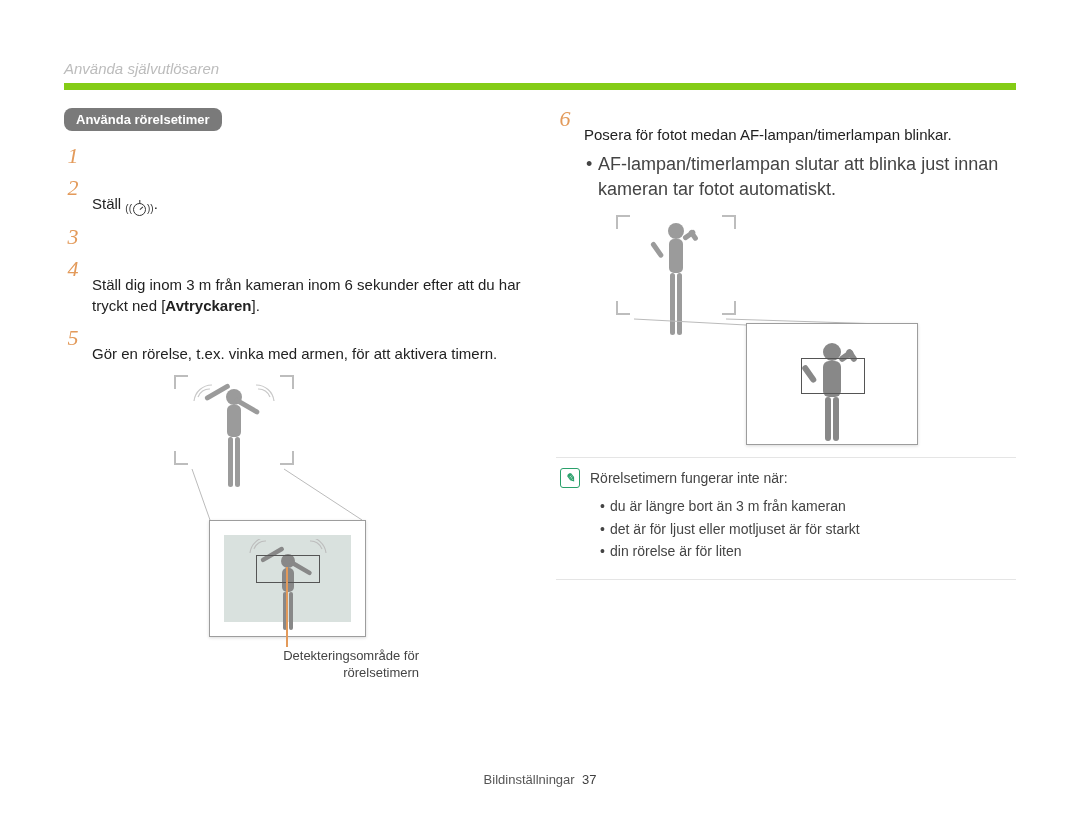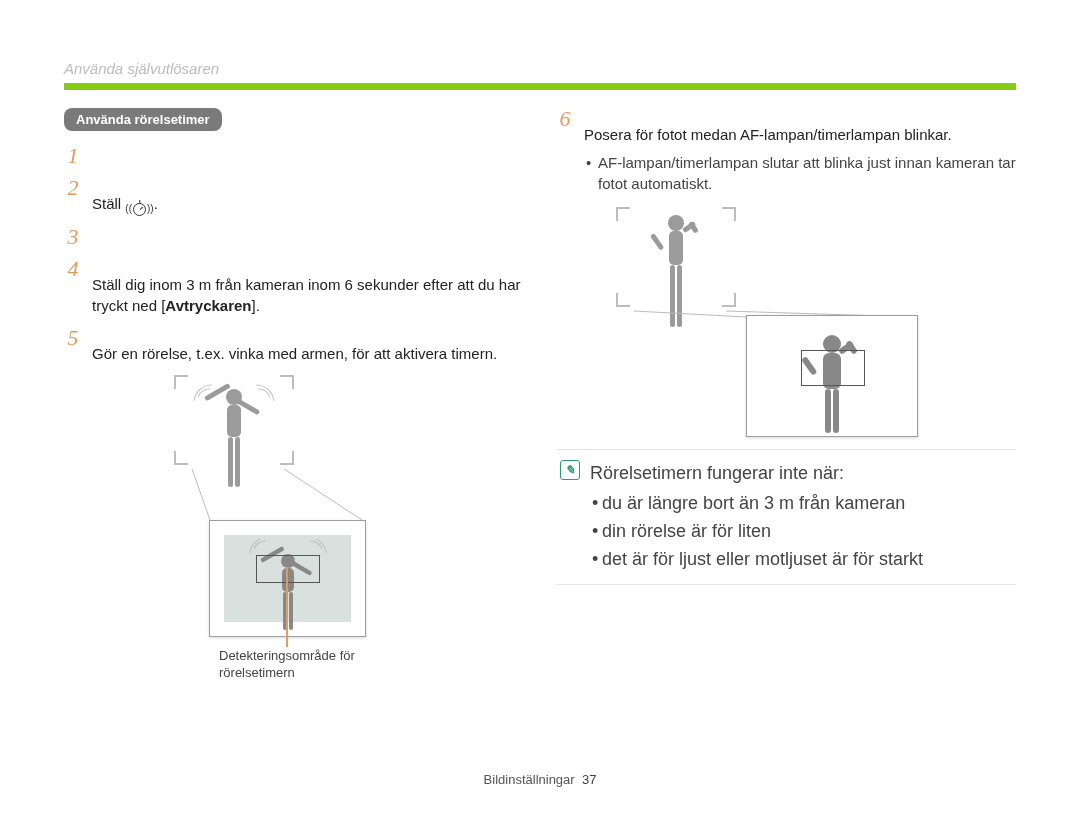--- a/index.html
+++ b/index.html
@@ -56,21 +56,21 @@
   .steptxt{
     font-size:15px;
     color:#222;
     line-height:1.45;
     padding-top:2px;
     margin-top:14px;
   }
   .steptxt .bold{font-weight:700}
   .substeps{margin:6px 0 0 0;padding:0;list-style:none}
   .substeps>li{
-    font-size:15px;color:#444;line-height:1.4;
+    font-size:18px;color:#444;line-height:1.4;
     padding-left:14px;position:relative;margin-bottom:3px;
   }
   .substeps>li::before{
     content:"•";position:absolute;left:2px;top:0;color:#444;
   }
   .icon-box{
     display:inline-flex;align-items:center;justify-content:center;
     width:15px;height:15px;
     vertical-align:-2px;
   }
@@ -116,23 +116,23 @@
     border-top:1px solid #e5e5e5;
     border-bottom:1px solid #e5e5e5;
     padding:10px 4px 10px 4px;
     margin-top:12px;
   }
   .note-icon{
     flex:none;width:18px;height:18px;border:1.6px solid #2aa06b;border-radius:3px;
     display:flex;align-items:center;justify-content:center;
     color:#2aa06b;font-size:12px;font-style:italic;font-weight:bold;
   }
-  .note-body{font-size:18px;color:#444;line-height:1.45}
+  .note-body{font-size:14px;color:#444;line-height:1.45}
   .note-body .lead{margin-bottom:4px}
-  .note-body ul{margin:0;padding:0;list-style:none}
+  .note-body ul{margin:8px;padding:0;list-style:none}
   .note-body li{padding-left:12px;position:relative;margin-bottom:2px}
   .note-body li::before{content:"•";position:absolute;left:2px;top:0}
   
   .footer{
     position:absolute;left:0;right:0;bottom:28px;text-align:center;
     font-size:13px;color:#555;
   }
   .footer .pn{color:#404040}
 </style>
 </head>
@@ -235,21 +235,21 @@
                 <path d="M98 14 A18 18 0 0 0 80 -2"></path>
               </g>
             </svg>
           </div>
 
           <div class="detect-box" style="left:46px;top:34px;width:62px;height:26px"></div>
         </div>
 
         <div class="callout-line" style="left:222px;top:192px;height:80px"></div>
 
-        <div class="caption" style="position:absolute;left:155px;top:272px;width:200px;text-align:left">Detekteringsområde för rörelsetimern</div>
+        <div class="caption" style="position:absolute;left:155px;top:272px;width:200px;text-align:right">Detekteringsområde för rörelsetimern</div>
       </div>
     </div>
 
     <div class="col">
       <ul class="steps">
         <li>
           <span class="stepnum">6</span>
           <span class="steptxt">
             <span>Posera för fotot medan AF-lampan/timerlampan blinkar.</span>
             <ul class="substeps">
@@ -308,22 +308,22 @@
           <div class="detect-box" style="left:54px;top:34px;width:62px;height:34px"></div>
         </div>
       </div>
 
       <div class="note">
         <div class="note-icon">✎</div>
         <div class="note-body">
           <div class="lead">Rörelsetimern fungerar inte när:</div>
           <ul>
             <li>du är längre bort än 3 m från kameran</li>
+            <li>det är för ljust eller motljuset är för starkt</li>
             <li>din rörelse är för liten</li>
-            <li>det är för ljust eller motljuset är för starkt</li>
           </ul>
         </div>
       </div>
     </div>
   </div>
 
   <div class="footer">
     <span>Bildinställningar</span>&nbsp;&nbsp;<span class="pn">37</span>
   </div>
 </div>

